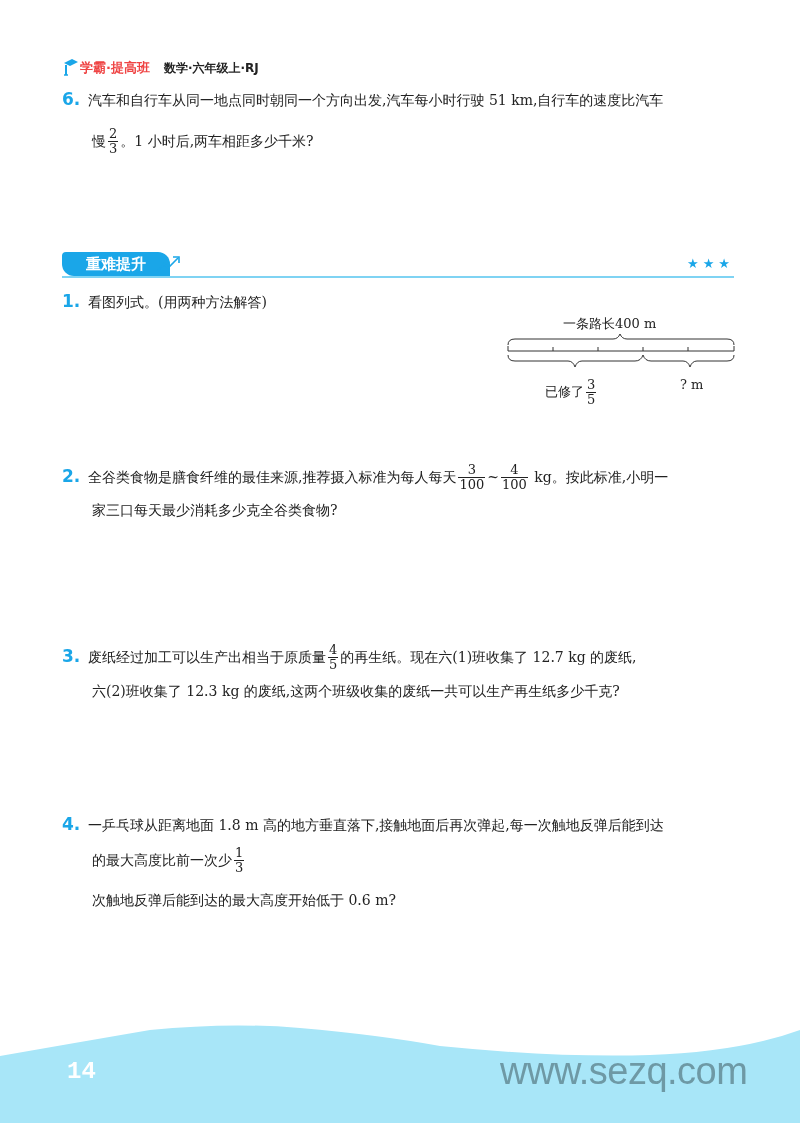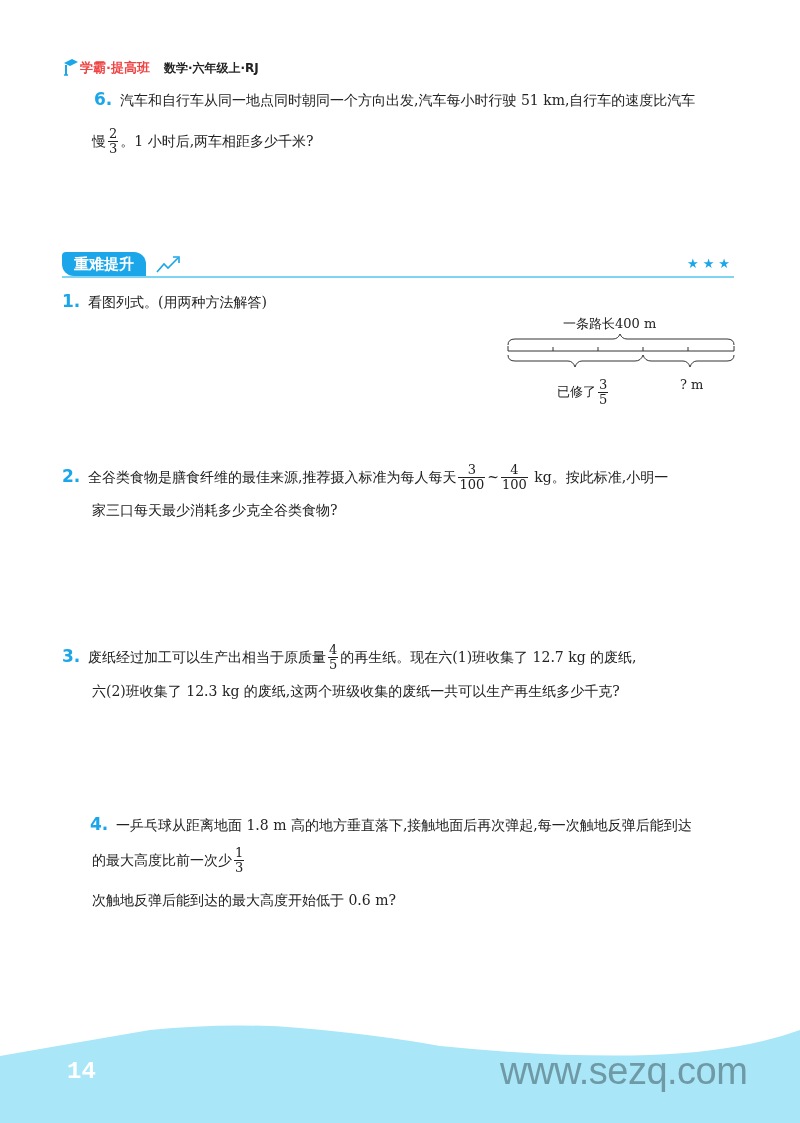--- a/index.html
+++ b/index.html
@@ -9,21 +9,21 @@
   .header { left:62px; top:55px; height:22px; display:flex; align-items:flex-end; }
   .logo-cap { width:16px; height:20px; position:relative; margin-right:2px; }
   .header-brand { font-family:"DejaVu Sans","Liberation Sans",sans-serif; font-weight:bold; font-size:13px; color:#ef4444; }
   .header-sub { font-family:"DejaVu Sans","Liberation Sans",sans-serif; font-weight:bold; font-size:12px; color:#222; margin-left:14px; }
   .qnum { font-family:"DejaVu Sans","Liberation Sans",sans-serif; color:#1aa6e8; font-size:17px; font-weight:bold; display:inline-block; width:26px; }
   .qline { font-size:14px; line-height:20px; white-space:nowrap; }
   .frac { display:inline-flex; flex-direction:column; align-items:center; vertical-align:middle; font-size:13px; line-height:14px; margin:0 2px; }
   .frac .num { padding:0 1px; }
   .frac .den { border-top:1px solid #222; padding:0 1px; }
   .section-bar { left:62px; top:252px; width:672px; height:24px; border-bottom:2px solid #7fd3f3; }
-  .section-tag { position:absolute; left:0; top:0; height:24px; padding:0 12px; background:#1aa6e8; color:#fff;
+  .section-tag { position:absolute; left:0; top:0; height:24px; padding:0 24px; background:#1aa6e8; color:#fff;
                  border-radius:4px 12px 0 12px; font-family:"DejaVu Sans","Liberation Sans",sans-serif; font-weight:bold; font-size:15px; line-height:24px; }
   .stars { position:absolute; right:0; top:4px; color:#1aa6e8; font-size:13px; letter-spacing:4px; }
   .footer-wave { left:0; top:1000px; width:800px; height:123px; }
   .page-num { left:67px; top:1058px; color:#ffffff; font-family:Liberation Mono, monospace; font-weight:bold; font-size:24px; }
   .watermark { left:500px; top:1050px; color:#6e99a5; font-family:"Liberation Sans","DejaVu Sans",sans-serif; font-size:38px; letter-spacing:-0.5px; }
   .diagram { left:505px; top:315px; width:235px; height:95px;text-align:right; }
   .dlabel { font-size:13px; white-space:nowrap; }
 </style>
 </head>
 <body>
@@ -33,21 +33,21 @@
     <svg width="16" height="20" viewBox="0 0 16 20">
       <path d="M2 6 L10 2 L16 5 L8 9 Z" fill="#1aa6e8"></path>
       <path d="M4 8 L4 18" stroke="#1aa6e8" stroke-width="2"></path>
       <path d="M2 18 L6 18" stroke="#1aa6e8" stroke-width="1.5"></path>
     </svg>
   </span>
   <span class="header-brand">学霸·提高班</span>
   <span class="header-sub">数学·六年级上·RJ</span>
 </div>
 
-<div class="abs qline" style="left:62px;top:89px;margin-left:32px;">
+<div class="abs qline" style="left:62px;top:89px;">
   <span class="qnum">6.</span><span>汽车和自行车从同一地点同时朝同一个方向出发,汽车每小时行驶 51 km,自行车的速度比汽车</span>
 </div>
 <div class="abs qline" style="left:92px;top:127px;">
   <span>慢</span><span class="frac">
       <span class="num">2</span>
       <span class="den">3</span>
     </span><span>。1 小时后,两车相距多少千米?</span>
 </div>
 
 <div class="abs section-bar">
@@ -76,21 +76,21 @@
     <line x1="48" y1="14" x2="48" y2="18" stroke="#333"></line>
     <line x1="93" y1="14" x2="93" y2="18" stroke="#333"></line>
     <line x1="138" y1="14" x2="138" y2="18" stroke="#333"></line>
     <line x1="183" y1="14" x2="183" y2="18" stroke="#333"></line>
     <line x1="229" y1="13" x2="229" y2="18" stroke="#333"></line>
 
     <path d="M3 22 Q3 28 10 28 L63 28 Q68 28 70 34 Q72 28 77 28 L130 28 Q136 28 138 22" stroke="#333" stroke-width="1" fill="none"></path>
 
     <path d="M138 22 Q140 28 146 28 L178 28 Q183 28 185 34 Q187 28 192 28 L222 28 Q229 28 229 22" stroke="#333" stroke-width="1" fill="none"></path>
   </svg>
-  <span class="abs dlabel" style="left:40px;top:63px;margin-left:12px;">
+  <span class="abs dlabel" style="left:40px;top:63px;">
     <span>已修了</span><span class="frac">
         <span class="num">3</span>
         <span class="den">5</span>
       </span>
   </span>
   <span class="abs dlabel" style="left:175px;top:62px;">? m</span>
 </div>
 
 <div class="abs qline" style="left:62px;top:463px;">
   <span class="qnum">2.</span><span>全谷类食物是膳食纤维的最佳来源,推荐摄入标准为每人每天</span><span class="frac">
@@ -104,21 +104,21 @@
 <div class="abs qline" style="left:92px;top:500px;">家三口每天最少消耗多少克全谷类食物?</div>
 
 <div class="abs qline" style="left:62px;top:643px;">
   <span class="qnum">3.</span><span>废纸经过加工可以生产出相当于原质量</span><span class="frac">
       <span class="num">4</span>
       <span class="den">5</span>
     </span><span>的再生纸。现在六(1)班收集了 12.7 kg 的废纸,</span>
 </div>
 <div class="abs qline" style="left:92px;top:681px;">六(2)班收集了 12.3 kg 的废纸,这两个班级收集的废纸一共可以生产再生纸多少千克?</div>
 
-<div class="abs qline" style="left:62px;top:814px;margin-left:28px;">
+<div class="abs qline" style="left:62px;top:814px;">
   <span class="qnum">4.</span><span>一乒乓球从距离地面 1.8 m 高的地方垂直落下,接触地面后再次弹起,每一次触地反弹后能到达</span>
 </div>
 <div class="abs qline" style="left:92px;top:846px;">
   <span>的最大高度比前一次少</span><span class="frac">
       <span class="num">1</span>
       <span class="den">3</span>
     </span>
 </div>
 <div class="abs qline" style="left:92px;top:890px;">次触地反弹后能到达的最大高度开始低于 0.6 m?</div>
 

